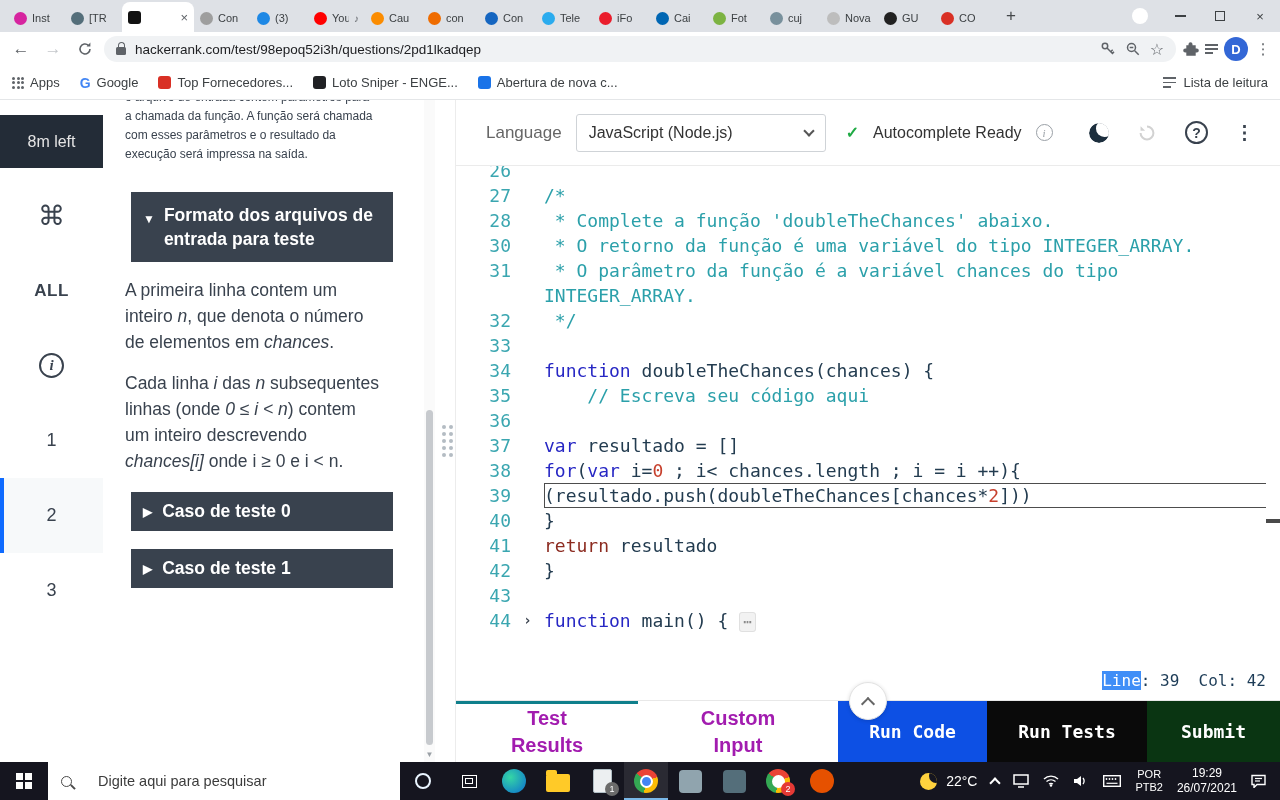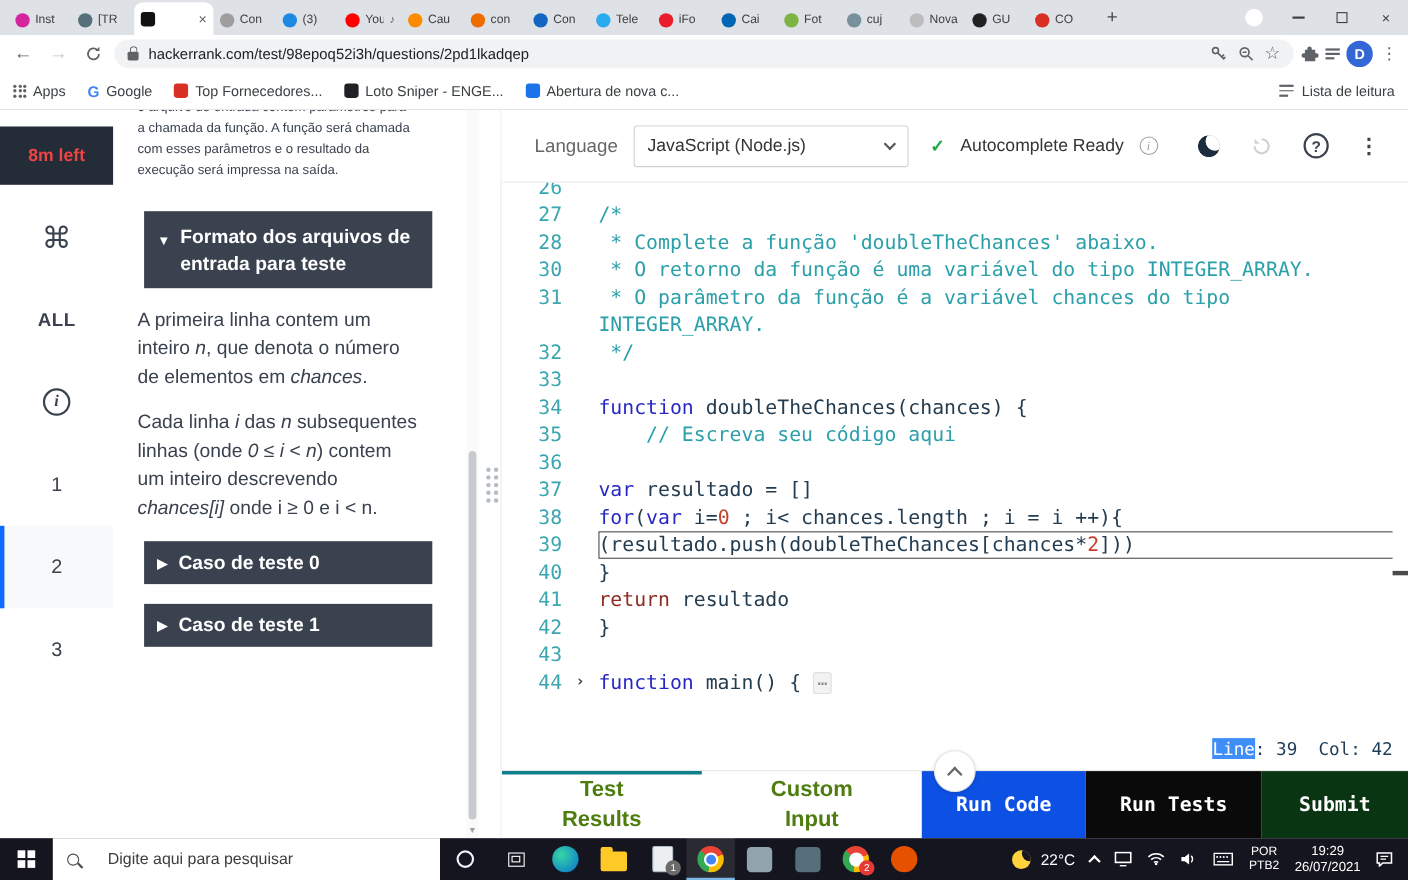--- a/index.html
+++ b/index.html
@@ -43,21 +43,21 @@
 .bookmarks{position:absolute;top:66px;left:0;right:0;height:34px;background:#fff;border-bottom:1px solid #e4e6e8;display:flex;align-items:center;padding:0 12px;gap:20px;font-size:13px;color:#3c4043}
 .bm{display:flex;align-items:center;gap:6px;cursor:pointer;white-space:nowrap}
 .bm-ic{width:13px;height:13px;border-radius:3px;flex:none}
 .bm-g{font-weight:bold;color:#4285f4;font-size:14px}
 .apps-grid{display:grid;grid-template-columns:repeat(3,3px);grid-gap:1.5px}
 .apps-grid i{width:3px;height:3px;background:#5f6368;border-radius:50%}
 .read-list{margin-left:auto;display:flex;align-items:center;gap:7px;cursor:pointer}
 
 
 .hr-side{position:absolute;top:100px;left:0;width:103px;height:662px;background:#fff}
-.timer{margin-top:15px;height:53px;background:#232c37;color:#ef4444;font-weight:bold;font-size:16px;display:flex;align-items:center;justify-content:center}
+.timer{margin-top:15px;height:53px;background:#232c37;color:#e5e5e5;font-weight:normal;font-size:16px;display:flex;align-items:center;justify-content:center}
 .side-item{height:75px;display:flex;align-items:center;justify-content:center;color:#39424e;cursor:pointer}
 .side-item.first{margin-top:10px}
 .glyph-cmd{font-size:27px}
 .side-item.all{font-weight:bold;font-size:17px;letter-spacing:.5px}
 .info-circ{width:25px;height:25px;border:2px solid #39424e;border-radius:50%;display:flex;align-items:center;justify-content:center}
 .info-circ::after{content:'i';font-family:"Liberation Serif",serif;font-style:italic;font-weight:bold;font-size:15px}
 .side-item.qnum{font-size:18px}
 .side-item.activeq{border-left:4px solid #0f6bff;background:#f7f9fa;padding-right:4px}
 
 
@@ -102,21 +102,21 @@
 .moon i::after{content:'';position:absolute;left:7px;top:-3px;width:17px;height:17px;border-radius:50%;background:#fff}
 .help{width:23px;height:23px;border:2px solid #39424e;border-radius:50%;font-size:14px;font-weight:bold;color:#39424e;display:flex;align-items:center;justify-content:center;cursor:pointer}
 .help::after{content:'?'}
 .ekebab{font-size:19px;color:#39424e;font-weight:bold;cursor:pointer}
 .estatus{position:absolute;right:14px;bottom:72px;font-family:"DejaVu Sans Mono",monospace;font-size:16px;color:#1d3c57;white-space:pre}
 .estatus .sel{background:#3f8ef7;color:#fff}
 .ruler-mark{position:absolute;right:0;top:419px;width:14px;height:4px;background:#4a4a4a}
 
 
 .efoot{position:absolute;left:0;right:0;bottom:0;height:62px;display:flex;border-top:1px solid #e8e8e8;background:#fff}
-.ftab{width:182px;display:flex;align-items:center;justify-content:center;text-align:center;font-weight:bold;font-size:20px;color:#4d7c0f;cursor:pointer}
+.ftab{width:182px;display:flex;align-items:center;justify-content:center;text-align:center;font-weight:bold;font-size:20px;color:#a21caf;cursor:pointer}
 .ftab span{width:110px;line-height:27px}
 .ftab.active{box-shadow:inset 0 3px 0 #0f7f8b}
 .ftab.t2{width:200px}
 .fbtn{border:none;color:#fff;font-family:"DejaVu Sans Mono",monospace;font-size:18px;font-weight:bold;cursor:pointer}
 .run-code{background:#0d50e4;width:149px}
 .run-tests{background:#0a0a0a;width:160px}
 .submit{background:#0a3512;flex:1}
 .collapse-circ{position:absolute;left:393px;top:-19px;width:38px;height:38px;border-radius:50%;background:#fff;border:1px solid #e3e3e3;box-shadow:0 1px 4px rgba(0,0,0,.15);display:flex;align-items:center;justify-content:center;cursor:pointer}
 .chev-up{width:10px;height:10px;border-left:2px solid #666;border-top:2px solid #666;transform:rotate(45deg);margin-top:5px}
 

